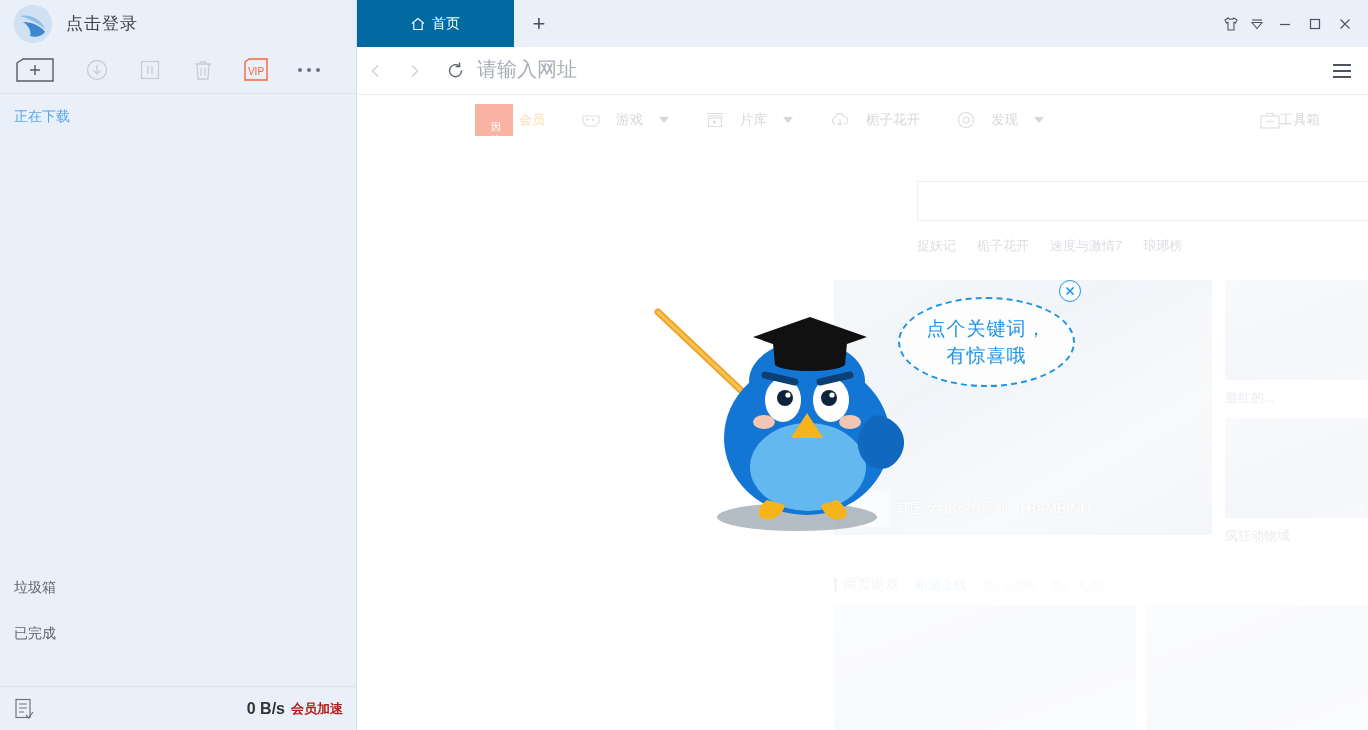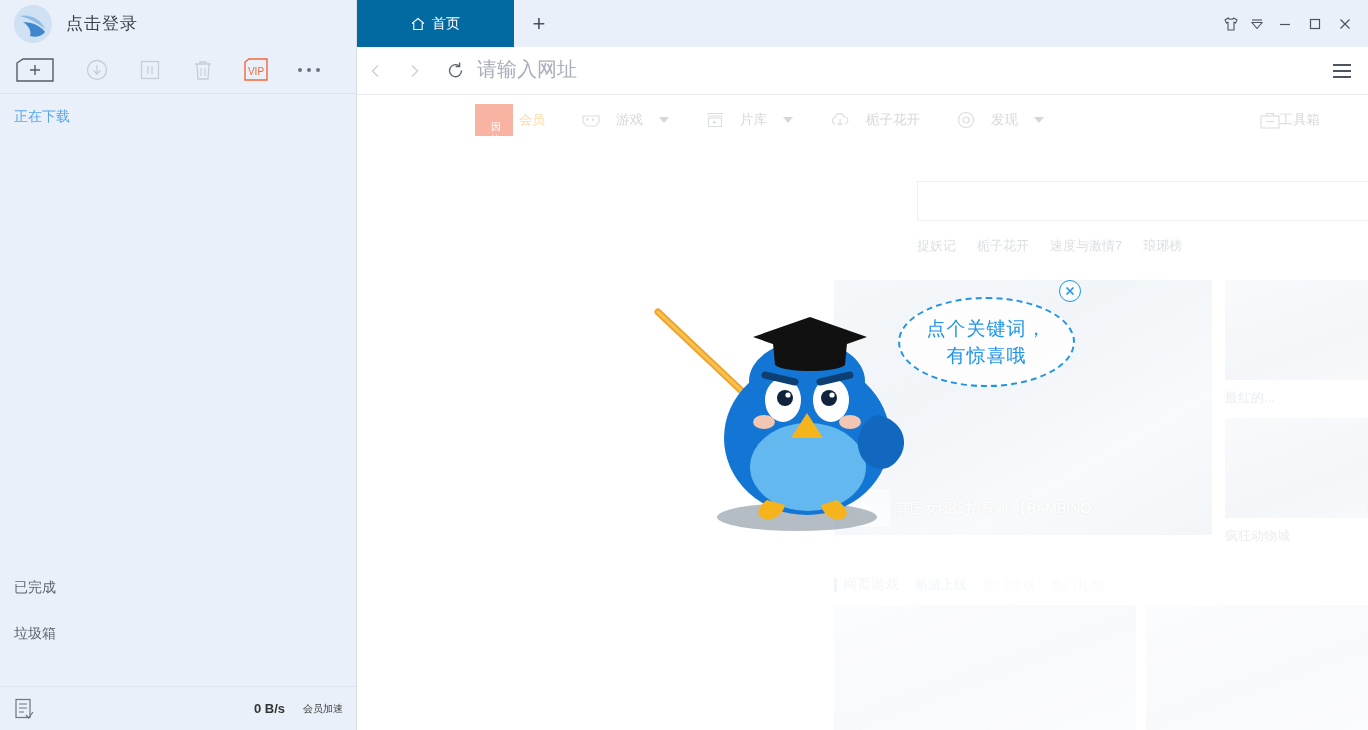--- a/index.html
+++ b/index.html
@@ -59,22 +59,22 @@
 
   .bottom-cats {
     position:absolute; left:0; bottom:73px; width:357px;
   }
   .status-bar {
     position:absolute; left:0; bottom:0; width:357px; height:44px;
     border-top:1px solid #dde3ec;
     display:flex; align-items:center; padding:0 14px;
   }
   .status-spacer { flex:1; }
-  .speed { font-size:13px; color:#333; font-weight:bold; margin-right:18px; }
-  .vip-speed { font-size:10px; color:#404040; }
+  .speed { font-size:16px; color:#333; font-weight:bold; margin-right:6px; }
+  .vip-speed { font-size:13px; color:#b91c1c;font-weight:bold; }
 
   
   .browser { position:absolute; left:357px; top:0; width:1011px; height:730px; background:#fff; }
 
   .titlebar {
     position:absolute; left:0; top:0; width:1011px; height:47px;
     background:#eaf0f9; display:flex; align-items:flex-start;
   }
   .tab {
     width:157px; height:47px; background:#0369a1;
@@ -268,24 +268,24 @@
 
     <div class="cat-list">
       <div class="cat-item active">
         <span>正在下载</span>
       </div>
     </div>
 
 
     <div class="bottom-cats">
       <div class="cat-item">
+        <span>垃圾箱</span>
+      </div>
+      <div class="cat-item">
         <span>已完成</span>
-      </div>
-      <div class="cat-item">
-        <span>垃圾箱</span>
       </div>
     </div>
 
     <div class="status-bar">
       <svg width="20" height="22" viewBox="0 0 20 22">
         <rect x="2" y="1.5" width="14" height="18" fill="none" stroke="#6e757f" stroke-width="1.2"></rect>
         <path d="M5 6 L13 6 M5 10 L13 10 M5 14 L10 14" stroke="#6e757f" stroke-width="1.1"></path>
         <path d="M12 17 L14.5 20 L19 14" fill="none" stroke="#6e757f" stroke-width="1.2"></path>
       </svg>
       <div class="status-spacer"></div>

